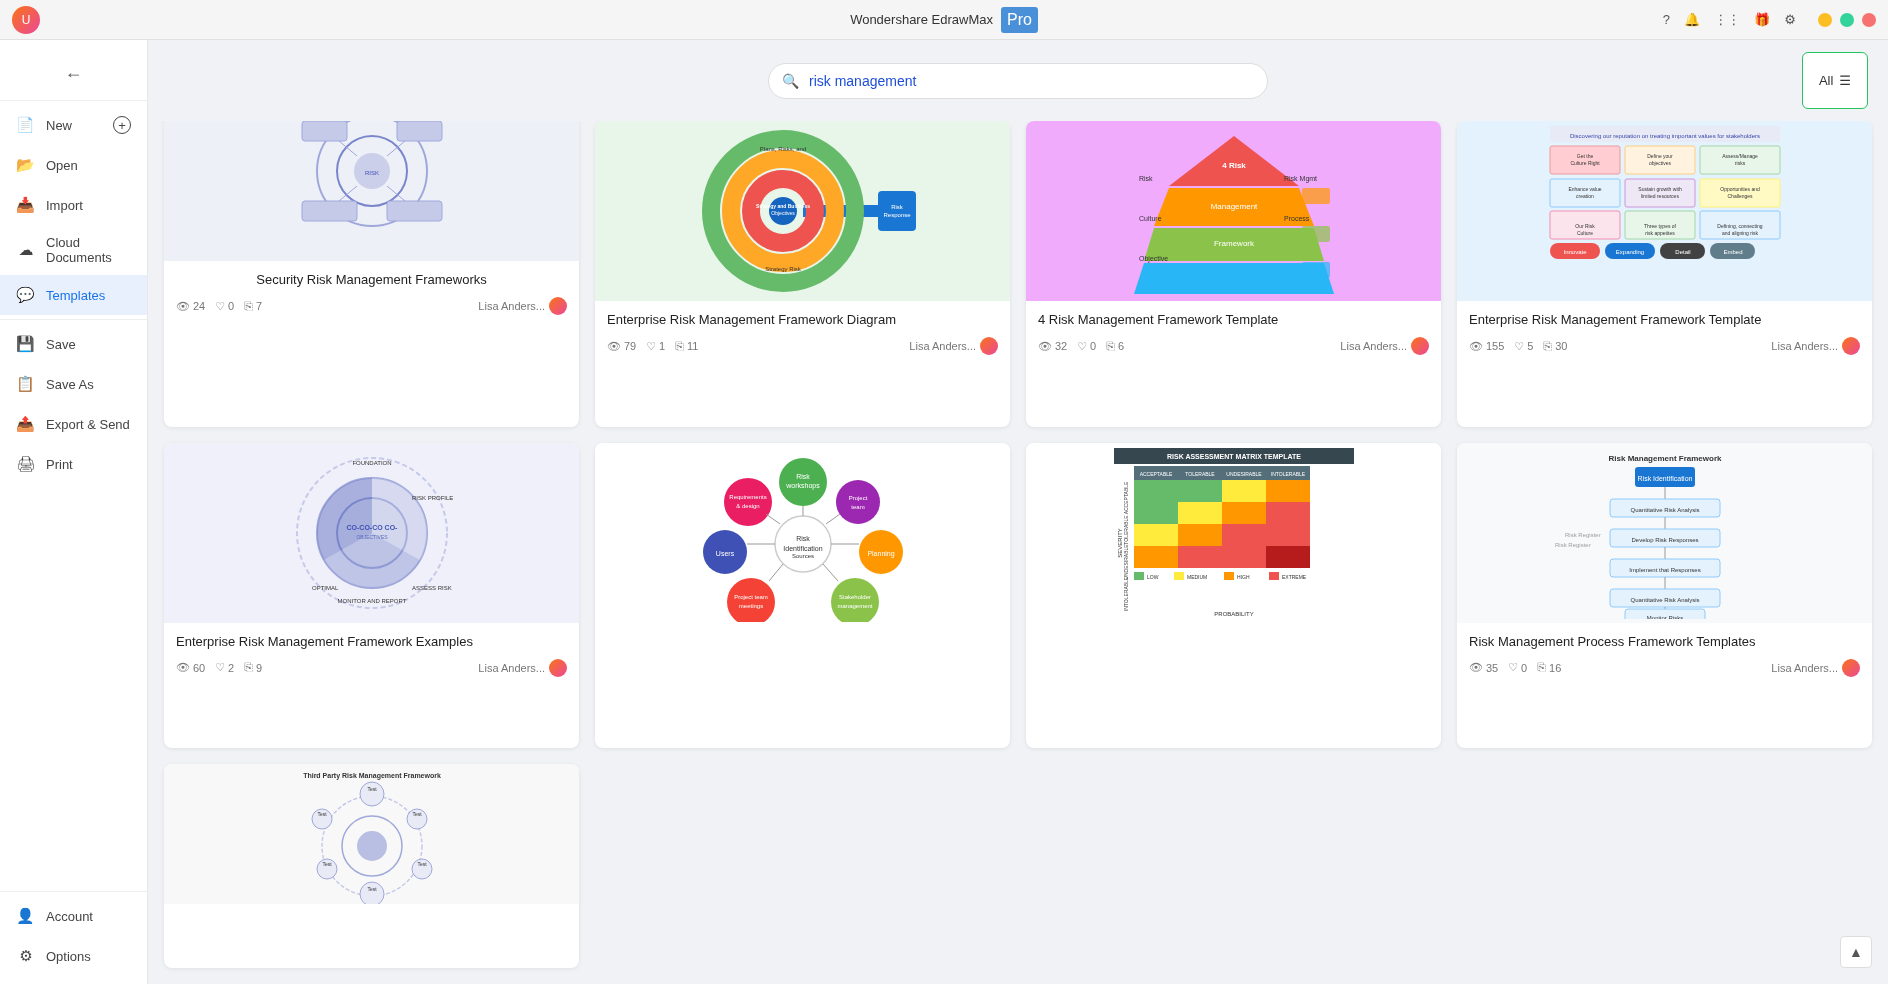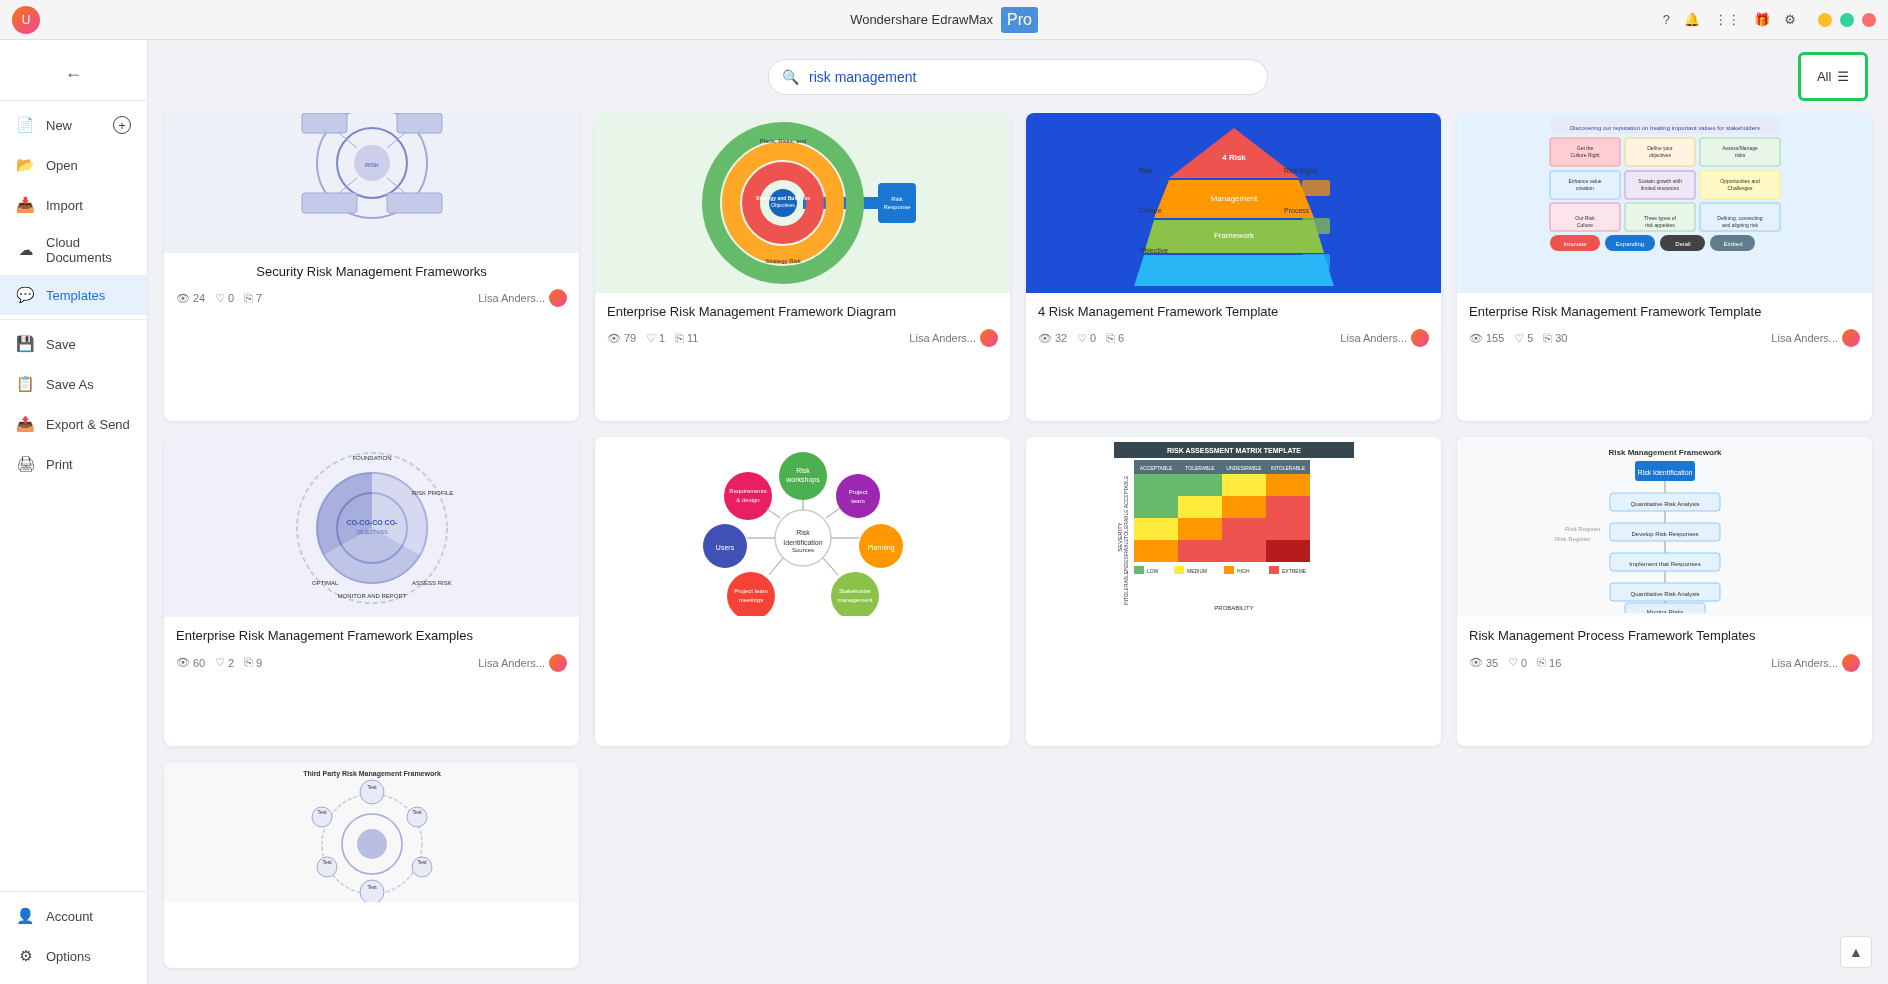--- a/index.html
+++ b/index.html
@@ -188,23 +188,23 @@
       left: 14px;
       top: 50%;
       transform: translateY(-50%);
       color: #888;
       font-size: 14px;
     }
     .filter-btn {
       display: flex;
       align-items: center;
       gap: 6px;
-      padding: 14px 16px;
+      padding: 20px 16px;
       background: white;
-      border: 3px solid #22c55e;
+      border: 1px solid #22c55e;
       border-radius: 6px;
       font-size: 13px;
       cursor: pointer;
       color: #333;
       justify-content: flex-end;
     }
     .search-box-container {
       position: relative;
       width: 500px;
     }
@@ -476,21 +476,21 @@
               <span class="card-meta-item">⎘ <span>11</span></span>
               <span class="card-author">
                 <span>Lisa Anders...</span>
                 <span class="author-avatar"></span>
               </span>
             </div>
           </div>
         </div>
 
         <div class="template-card">
-          <div class="card-image" style="background:#1d4ed8;align-items:center;">
+          <div class="card-image" style="background:#f0abfc;align-items:center;">
             <svg width="200" height="170" viewBox="0 0 200 170">
 
               <polygon points="100,10 165,60 35,60" fill="#ef5350"></polygon>
               <polygon points="35,62 165,62 180,100 20,100" fill="#ff9800"></polygon>
               <polygon points="20,102 180,102 190,135 10,135" fill="#8bc34a"></polygon>
               <polygon points="10,137 190,137 200,168 0,168" fill="#29b6f6"></polygon>
 
               <text x="100" y="42" text-anchor="middle" font-size="8" fill="white" font-weight="bold">4 Risk</text>
               <text x="100" y="83" text-anchor="middle" font-size="8" fill="white">Management</text>
               <text x="100" y="120" text-anchor="middle" font-size="8" fill="white">Framework</text>

